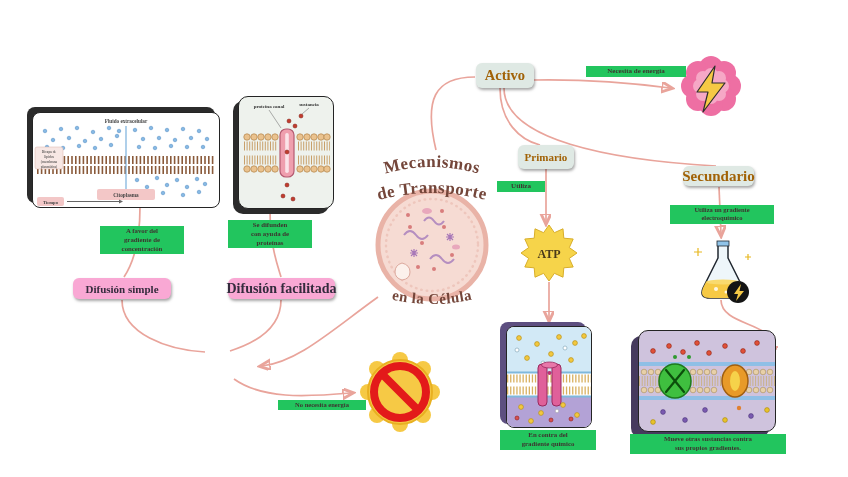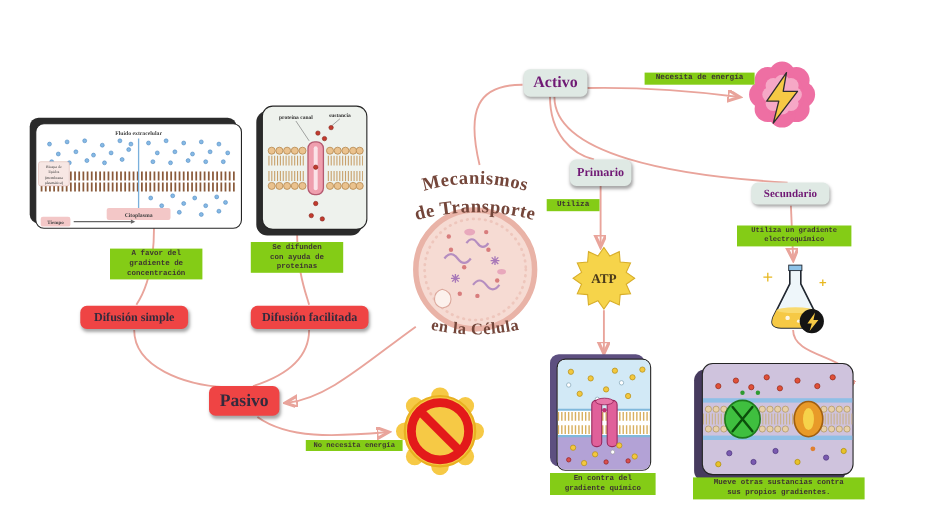--- a/index.html
+++ b/index.html
@@ -2,24 +2,24 @@
 <html><head>
 <meta charset="utf-8">
 <style>
   html,body{margin:0;padding:0;background:#fff;}
   .canvas{position:relative;width:848px;height:477px;background:#ffffff;overflow:hidden;
           font-family:"Liberation Serif", serif;}
   .overlay{position:absolute;left:0;top:0;pointer-events:none;}
   .overlay path{fill:none;stroke:#e9a49b;stroke-width:1.7px;}
   .node{position:absolute;display:flex;align-items:center;justify-content:center;
         font-weight:700;border-radius:6px;white-space:nowrap;}
-  .mint{background:#dfe9e4;color:#701a75;box-shadow:1px 2px 3px rgba(0,0,0,.35);}
-  .lav{background:#ef4444;color:#342b3d;box-shadow:1px 2px 3px rgba(0,0,0,.35);}
+  .mint{background:#dfe9e4;color:#a16207;box-shadow:1px 2px 3px rgba(0,0,0,.35);}
+  .lav{background:#f9a8d4;color:#342b3d;box-shadow:1px 2px 3px rgba(0,0,0,.35);}
   .cap{position:absolute;font-weight:700;text-align:center;color:#3e3530;line-height:1.3;
-       background:#84cc16;padding:1px 2px;font-family:Liberation Mono, monospace;}
+       background:#22c55e;padding:1px 2px;}
   .ill{position:absolute;}
   .ill1{border-radius:8px;border:1.5px solid #242424;background:#ffffff;box-shadow:-5px -5px 0 #2b2b2b;}
   .ill2{border-radius:10px;border:1.5px solid #242424;background:#eef2ed;box-shadow:-5px 5px 0 #2b2b2b;}
   .illA{border-radius:8px;border:1.5px solid #242424;background:#ffffff;box-shadow:-6px -4px 0 #5d4f80;}
   .illB{border-radius:10px;border:1.5px solid #242424;background:#cfc3dd;box-shadow:-7px 6px 0 #463a5e;}
   .icon{position:absolute;}
   svg{overflow:hidden;}
 </style>
 </head>
 <body>
@@ -393,24 +393,23 @@
     <text font-size="17" font-weight="bold" fill="#74463a" letter-spacing="0.5" text-anchor="middle">
       <textPath href="#tp2" startOffset="50%">de Transporte</textPath>
     </text>
     <text font-size="15" font-weight="bold" fill="#74463a" letter-spacing="0.5" text-anchor="middle">
       <textPath href="#tp3" startOffset="50%">en la Célula</textPath>
     </text>
   </svg>
 
   <div class="node mint" style="left:476px;top:63px;width:58px;height:25px;font-size:14.5px">Activo</div>
   <div class="node mint" style="left:518px;top:145px;width:56px;height:24px;font-size:11px">Primario</div>
-  <div class="node mint" style="left:683px;top:166px;width:71px;height:20px;font-size:10px">Secundario</div>
+  <div class="node mint" style="left:683px;top:166px;width:71px;height:20px;font-size:15px">Secundario</div>
   <div class="node lav" style="left:73px;top:278px;width:98px;height:21px;font-size:11px">Difusión simple</div>
-  <div class="node lav" style="left:228px;top:278px;width:107px;height:21px;font-size:11px">Difusión facilitada</div>
-  <div class="node lav" style="left:190px;top:351px;width:64px;height:27px;font-size:16px">Pasivo</div>
+  <div class="node lav" style="left:228px;top:278px;width:107px;height:21px;font-size:14px">Difusión facilitada</div>
 
   <div class="cap" style="left:586px;top:66px;width:96px;font-size:7px">Necesita de energía</div>
   <div class="cap" style="left:497px;top:181px;width:44px;font-size:7px">Utiliza</div>
   <div class="cap" style="left:670px;top:205px;width:100px;font-size:6.5px">
     <div>Utiliza un gradiente</div>
     <div>electroquímico</div>
   </div>
   <div class="cap" style="left:278px;top:400px;width:84px;font-size:6.5px">No necesita energía</div>
 
   <div class="cap" style="left:100px;top:226px;width:80px;font-size:6.8px">

